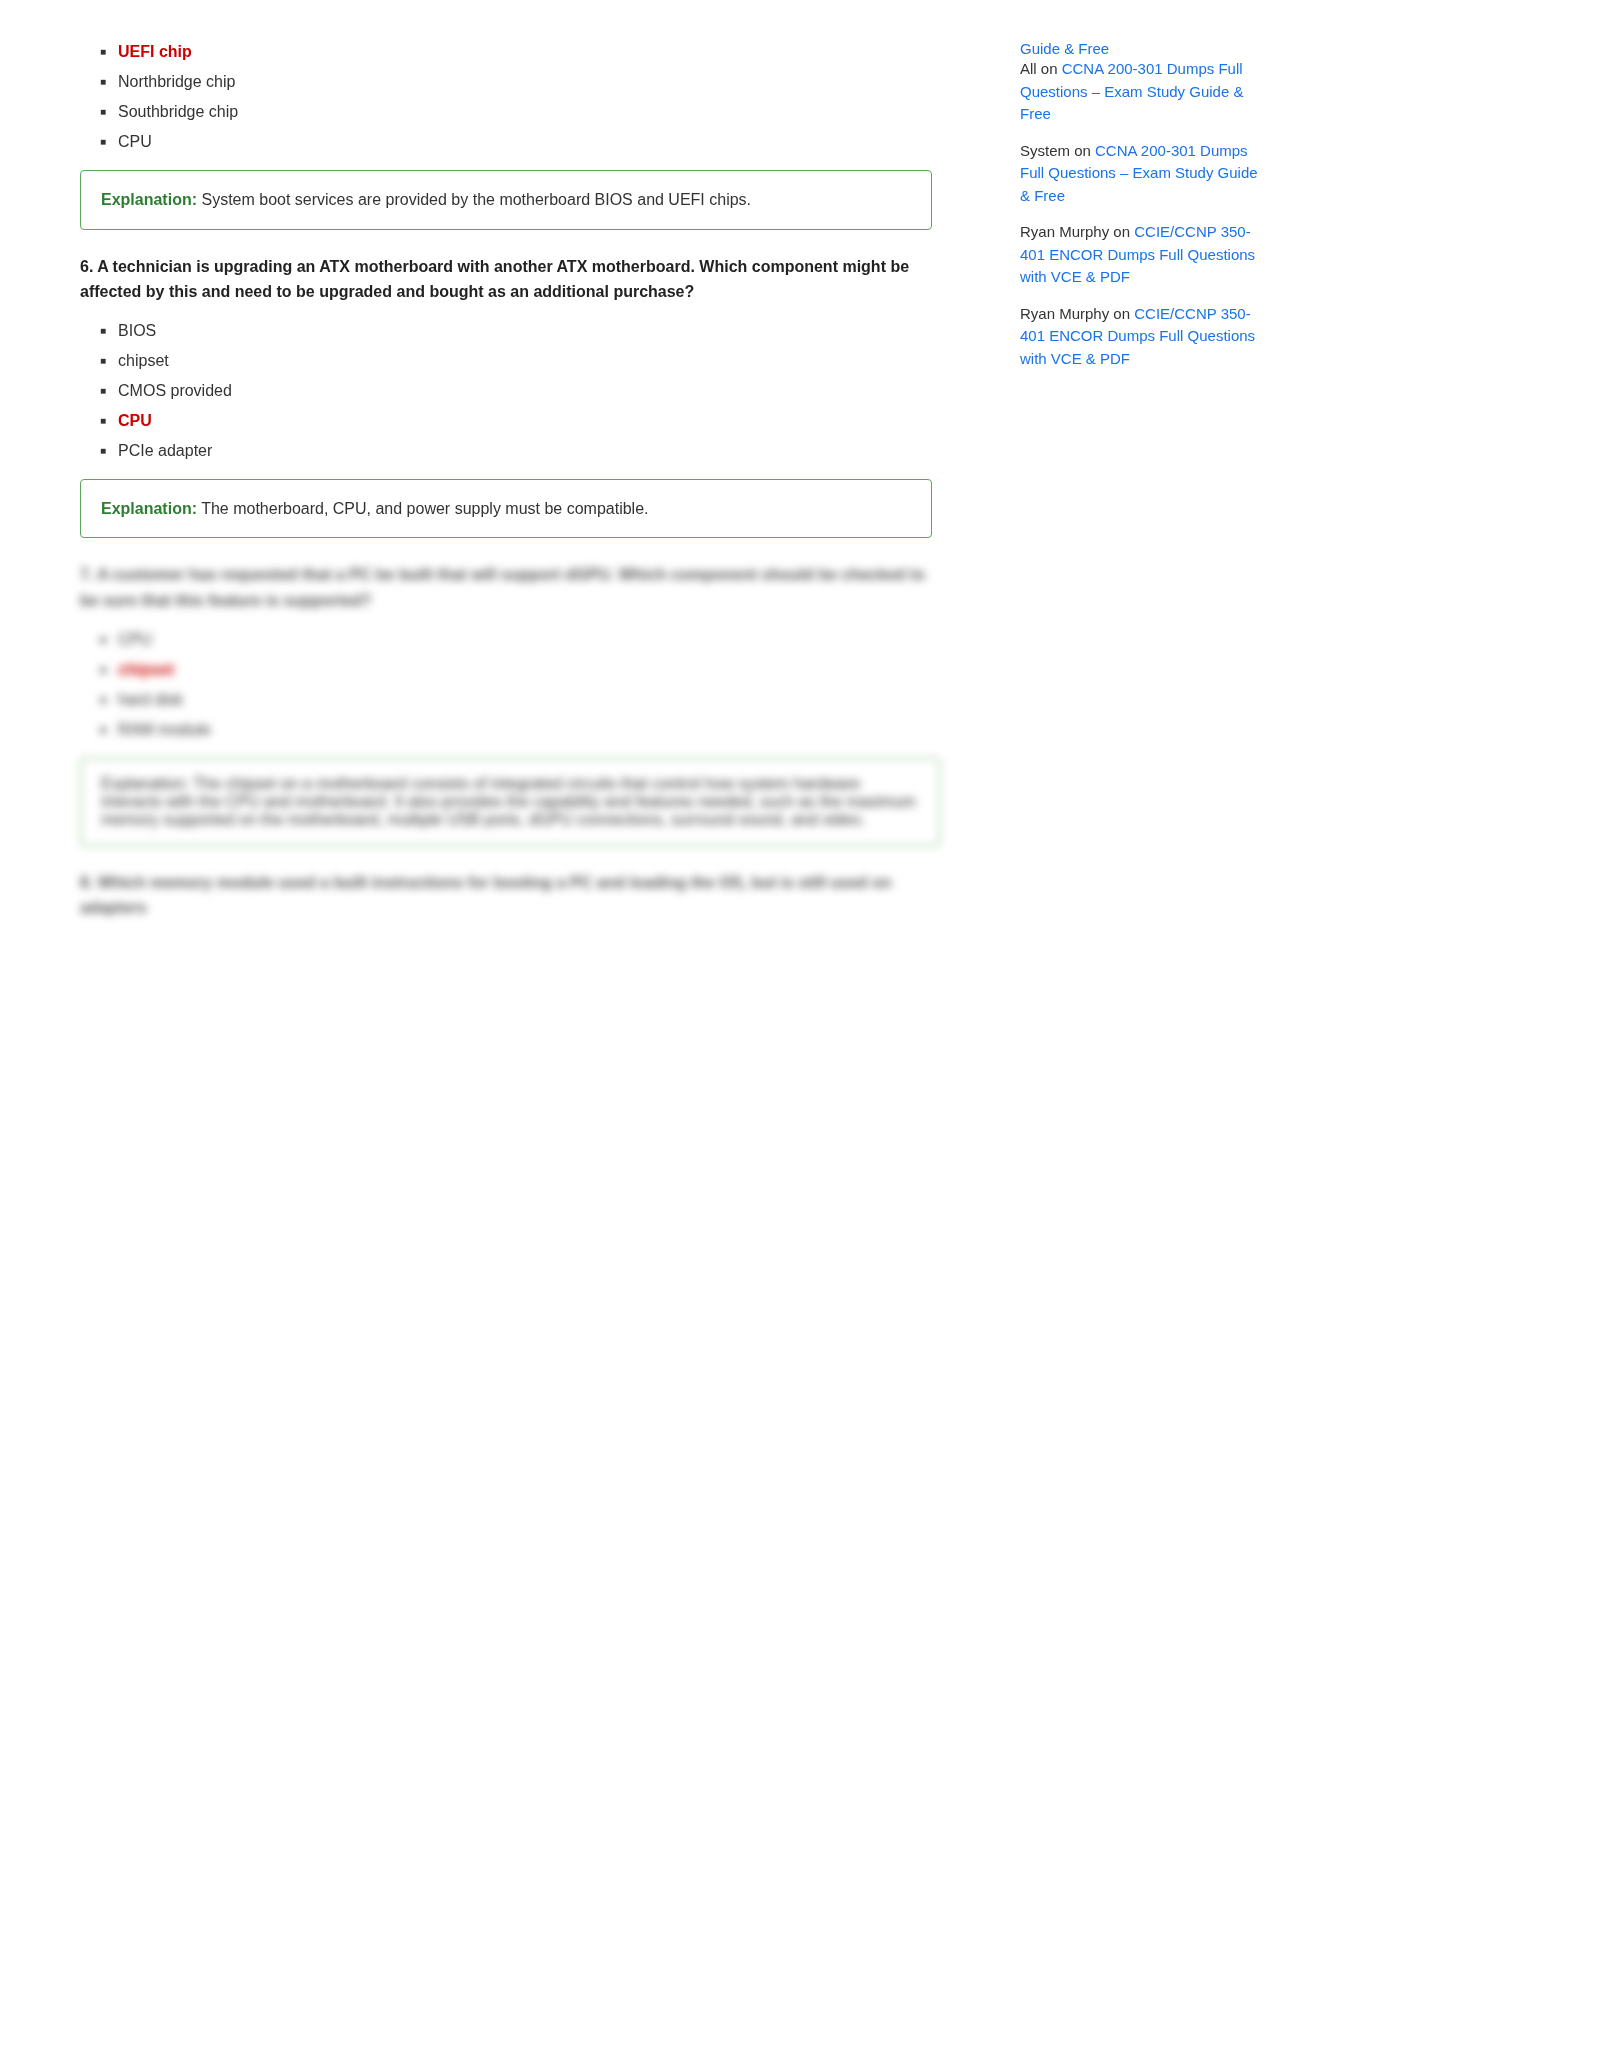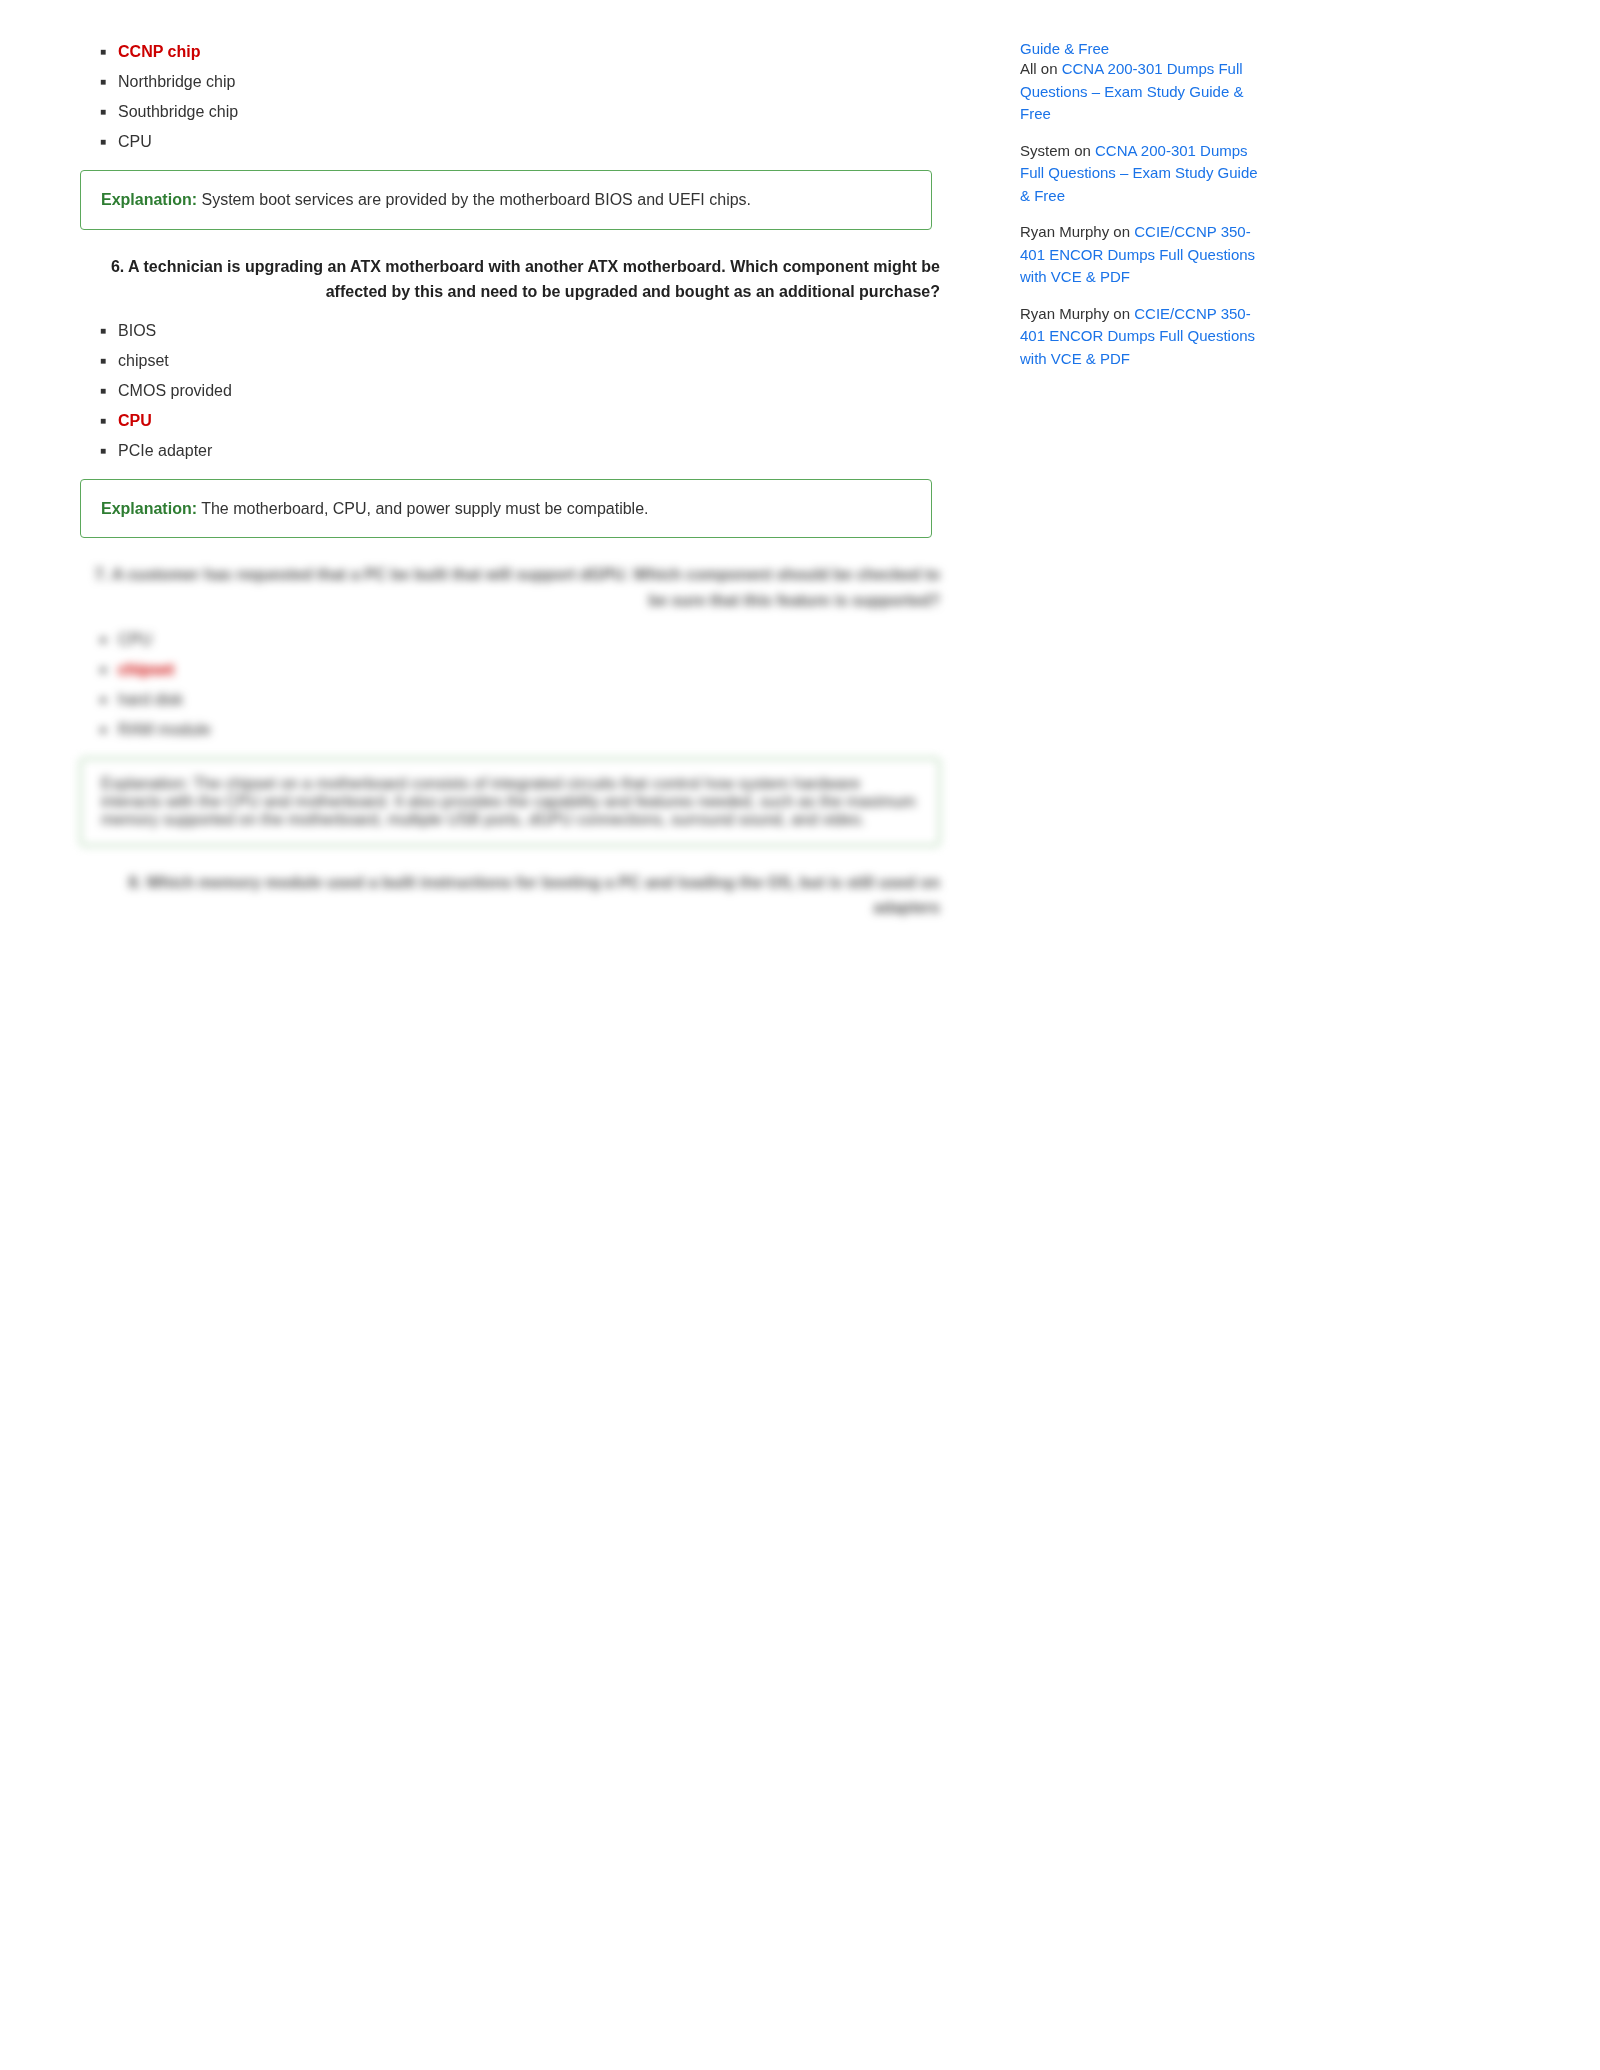--- a/index.html
+++ b/index.html
@@ -83,21 +83,20 @@
       line-height: 1.6;
     }
 
     
     .question-text {
       font-weight: bold;
       font-size: 16px;
       line-height: 1.6;
       margin-bottom: 14px;
       color: #222;
-      text-align: right;
     }
 
     
     .blurred-section {
       filter: blur(4px);
       user-select: none;
     }
 
     .blurred-section .question-text {
       color: #555;
@@ -145,21 +144,21 @@
 </head>
 <body>
 
 <div class="page-wrapper">
 
   <div class="main-content">
 
     <div class="section-gap">
       <ul class="bullet-list">
         <li>
-          <span class="answer-red">CCNP chip</span>
+          <span class="answer-red">UEFI chip</span>
         </li>
         <li>
           <span>Northbridge chip</span>
         </li>
         <li>
           <span>Southbridge chip</span>
         </li>
         <li>
           <span>CPU</span>
         </li>

